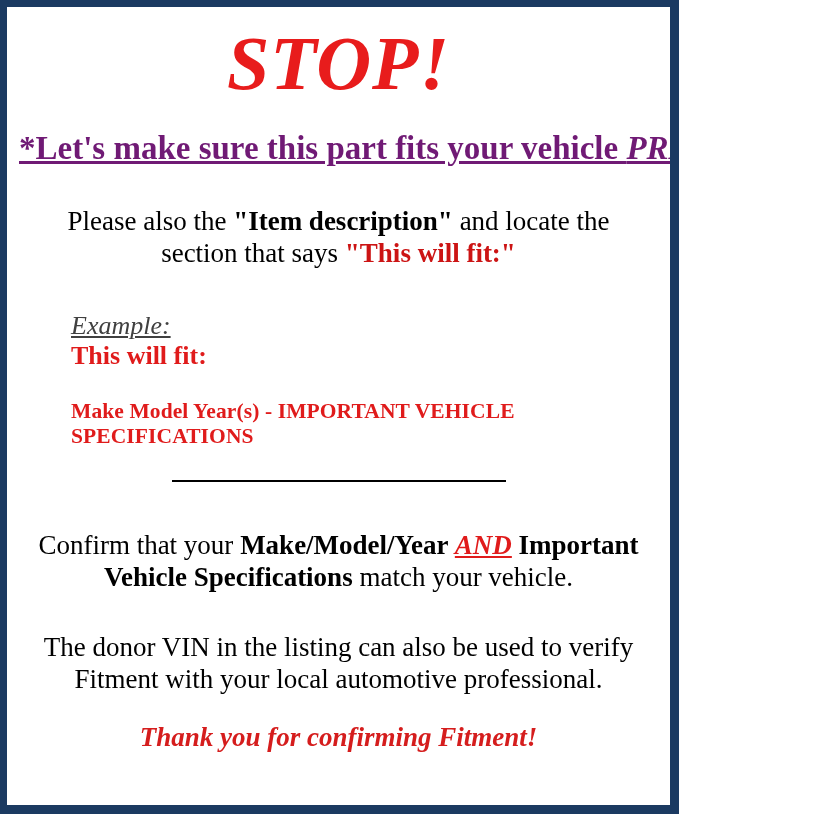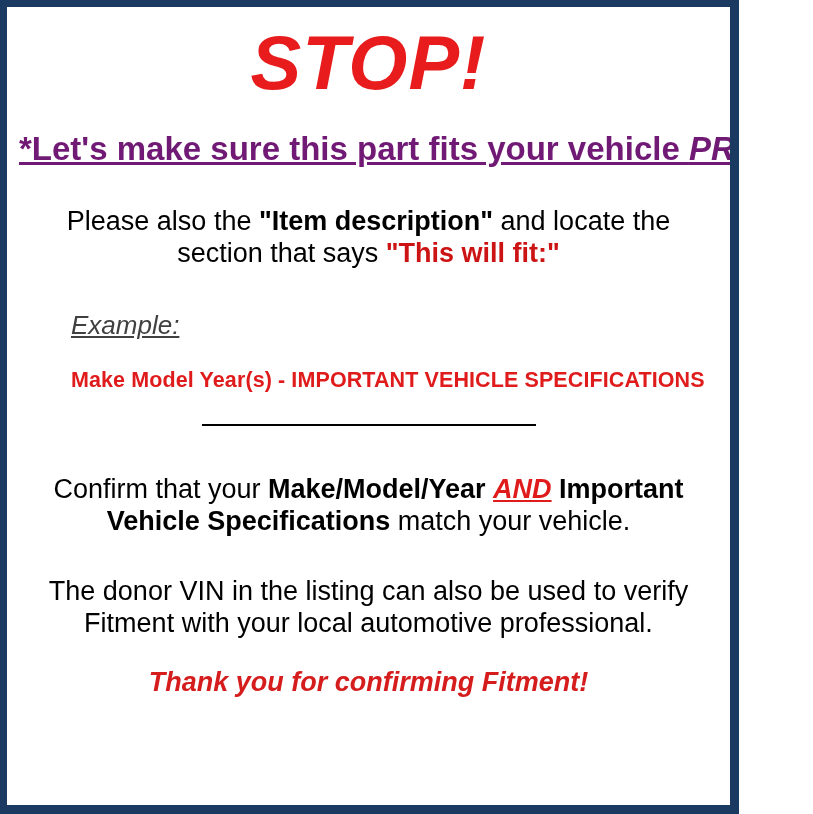--- a/index.html
+++ b/index.html
@@ -8,29 +8,30 @@
     background: #ffffff;
   }
   body {
     width: 813px;
     height: 814px;
     overflow: hidden;
     font-family: "Liberation Sans", sans-serif;
   }
   .notice-frame {
     box-sizing: border-box;
-    width: 739px;
+    width: 679px;
     height: 814px;
     background: #ffffff;
     border: 7px solid #1b3a61;
     border-right-width: 9px;
     border-bottom-width: 9px;
     padding: 0;
     position: relative;
     overflow: hidden;
+    font-family: Liberation Serif, serif;
   }
   .inner {
     box-sizing: border-box;
     width: 100%;
     height: 100%;
     padding: 0 12px;
     text-align: center;
   }
 
   
@@ -153,20 +154,21 @@
       <span class="u">*Let's make sure this part fits your vehicle </span><span class="u ital">PRIOR</span><span class="u"> to purchasing*</span>
     </div>
 
 
     <p class="para p-view">
       <span>Please also the </span><span class="b">"Item description"</span><span> and locate the section that says </span><span class="b redd">"This will fit:"</span>
     </p>
 
     <div class="example-block">
       <div class="example-label">Example:</div>
+      <div class="example-fit">This will fit:</div>
       <div class="example-spec">Make Model Year(s) - IMPORTANT VEHICLE SPECIFICATIONS</div>
     </div>
 
     <div class="divider-wrap">
       <span class="divider"></span>
     </div>
 
     <p class="para p-confirm">
       <span>Confirm that your </span><span class="b">Make/Model/Year </span><span class="em-red">AND</span><span class="b"> Important Vehicle Specifications</span><span> match your vehicle.</span>
     </p>

